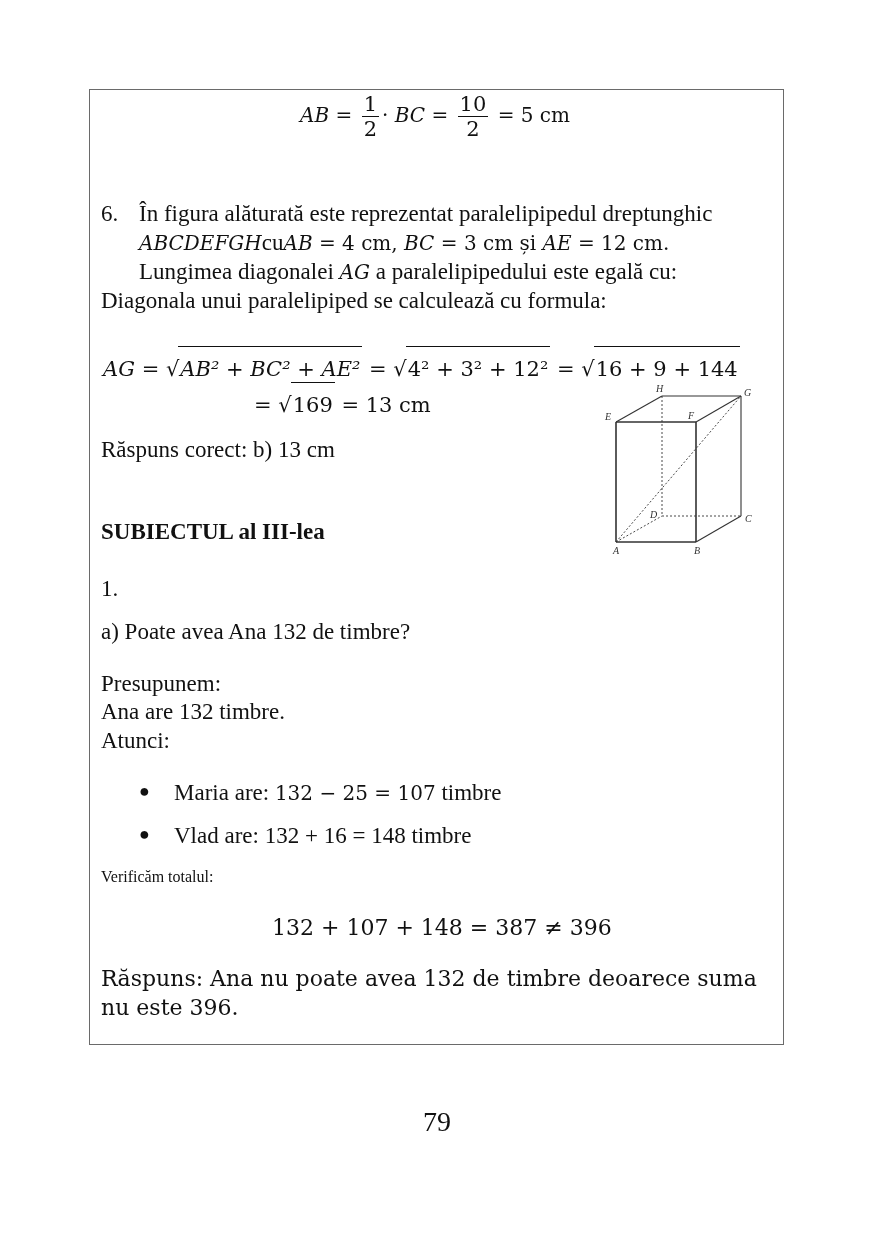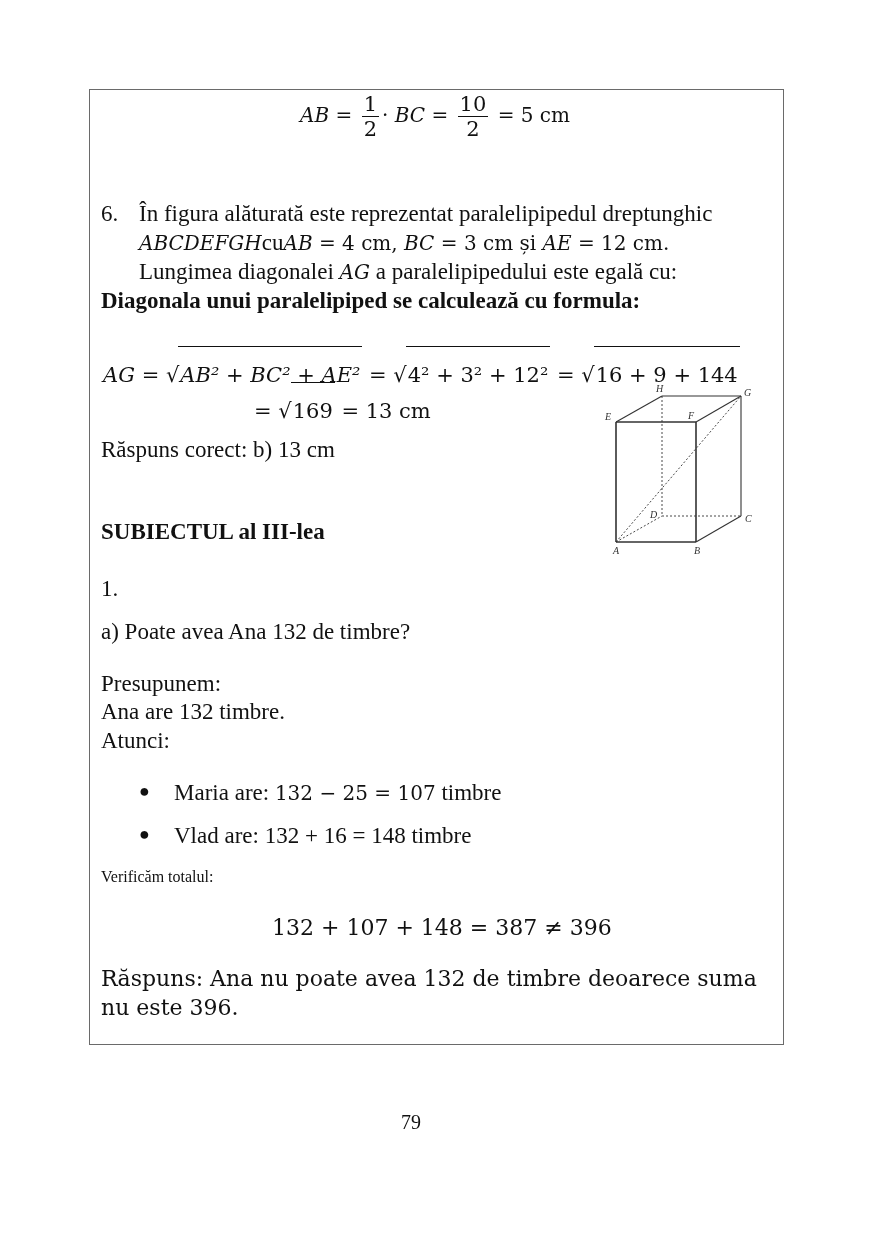--- a/index.html
+++ b/index.html
@@ -5,21 +5,21 @@
   html, body { margin:0; padding:0; background:#ffffff; }
   body { width:874px; height:1240px; position:relative; font-family:"Liberation Serif", serif; color:#111; }
   .frame { position:absolute; left:89px; top:89px; width:695px; height:956px; border:1px solid #6a6a6a; box-sizing:border-box; }
   .abs { position:absolute; white-space:nowrap; }
   .t { font-size:23px; line-height:28px; }
   .m { font-family:"DejaVu Serif", serif; font-size:20px; }
   .mi { font-style:italic; }
   .frac { display:inline-block; vertical-align:middle; text-align:center; margin:0 3px; }
   .frac span { display:block; line-height:24px; font-size:21px; }
   .frac .num { border-bottom:1.5px solid #111; padding:0 2px; }
-  .sqrt { display:inline-block; border-top:1.5px solid #111; padding:16px 2px; margin-left:-1px;text-align:right; }
+  .sqrt { display:inline-block; border-top:1.5px solid #111; padding:10px 2px; margin-left:-1px;text-align:right; }
   .bold { font-weight:bold; }
   .bullet { position:absolute; font-size:18px; }
   .cam { font-family:"DejaVu Serif", serif; font-size:22px; }
 </style>
 </head>
 <body>
 
 <div class="frame"></div>
 
 <div class="abs m" style="left:300px; top:92px;">
@@ -33,21 +33,21 @@
 </div>
 
 <div class="abs t" style="left:101px; top:200px;">6.</div>
 <div class="abs t" style="left:139px; top:200px;">În figura alăturată este reprezentat paralelipipedul dreptunghic</div>
 <div class="abs t" style="left:139px; top:229px;">
   <span class="m mi">ABCDEFGH</span><span>cu</span><span class="m mi">AB</span><span class="m"> = 4 cm, </span><span class="m mi">BC</span><span class="m"> = 3 cm și </span><span class="m mi">AE</span><span class="m"> = 12 cm.</span>
 </div>
 <div class="abs t" style="left:139px; top:258px;">
   <span>Lungimea diagonalei </span><span class="m mi">AG</span><span> a paralelipipedului este egală cu:</span>
 </div>
-<div class="abs t" style="left:101px; top:287px;font-weight:bold;">Diagonala unui paralelipiped se calculează cu formula:</div>
+<div class="abs t" style="left:101px; top:287px;">Diagonala unui paralelipiped se calculează cu formula:</div>
 
 <div class="abs m" style="left:103px; top:346px; font-size:21px;">
   <span class="mi">AG</span><span> = √</span><span class="sqrt mi">AB² + BC² + AE²</span><span> = √</span><span class="sqrt">4² + 3² + 12²</span><span> = √</span><span class="sqrt">16 + 9 + 144</span>
 </div>
 <div class="abs m" style="left:254px; top:382px; font-size:21px;">
   <span>= √</span><span class="sqrt">169</span><span> = 13 cm</span>
 </div>
 
 <div class="abs t" style="left:101px; top:436px;">Răspuns corect: b) 13 cm</div>
 
@@ -95,13 +95,13 @@
 <div class="bullet" style="left:139px; top:824px;">●</div>
 <div class="abs t" style="left:174px; top:822px;">
   <span>Vlad are: </span><span>132 + 16 = 148</span><span> timbre</span>
 </div>
 
 <div class="abs t" style="left:101px; top:863px; font-size:16px;">Verificăm totalul:</div>
 <div class="abs m" style="left:272px; top:915px; font-size:22px;">132 + 107 + 148 = 387 ≠ 396</div>
 <div class="abs cam" style="left:101px; top:966px;">Răspuns: Ana nu poate avea 132 de timbre deoarece suma</div>
 <div class="abs cam" style="left:101px; top:995px;">nu este 396.</div>
 
-<div class="abs t" style="left:401px; top:1108px; font-size:20px;">79</div>
+<div class="abs t" style="left:423px; top:1108px; font-size:28px;">79</div>
 
 </body></html>

